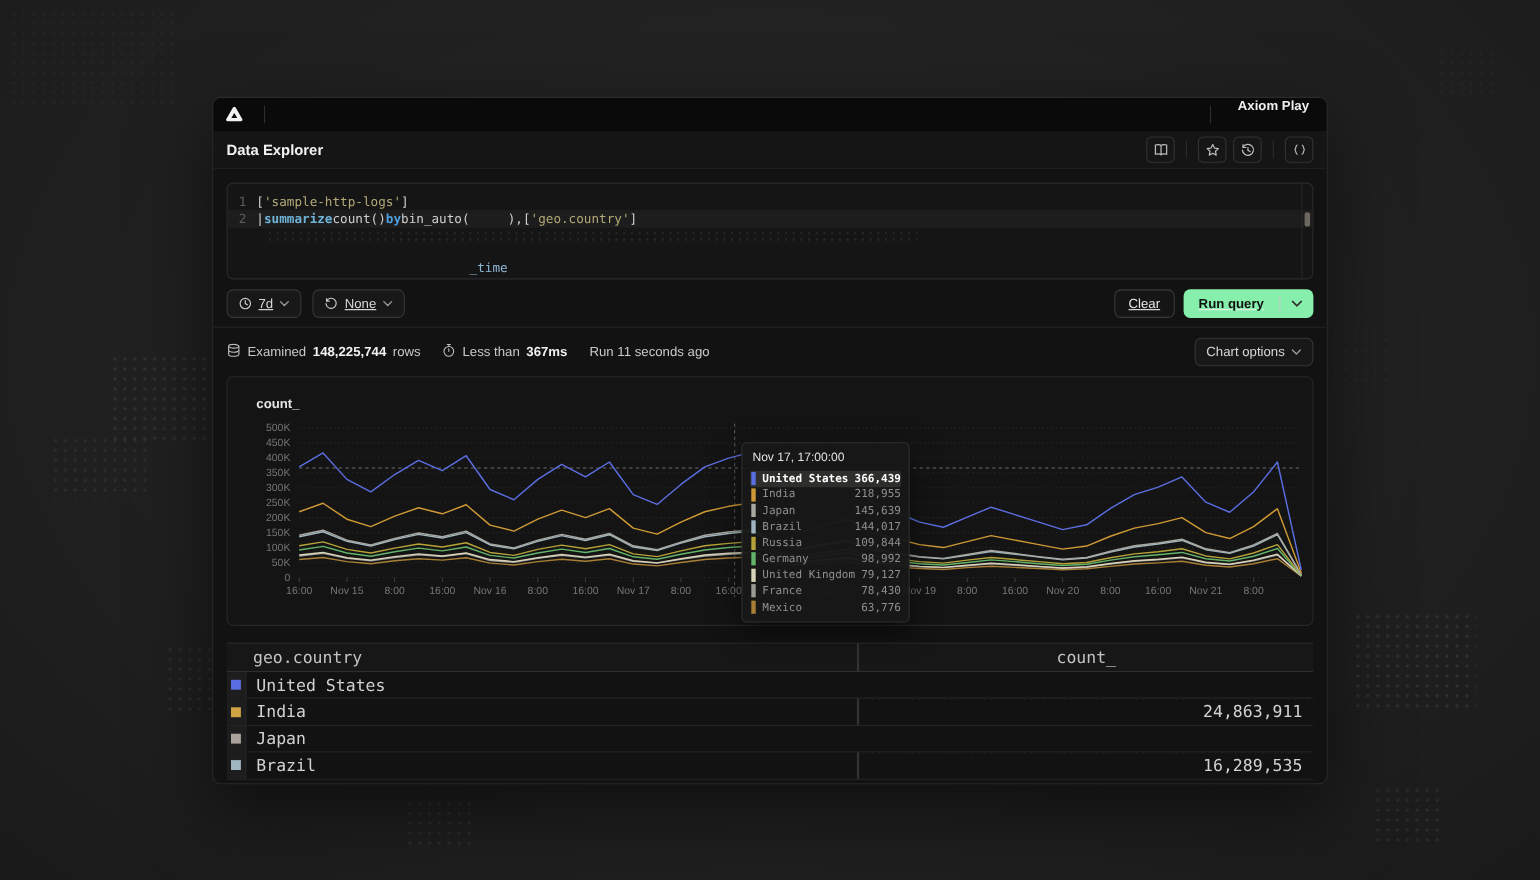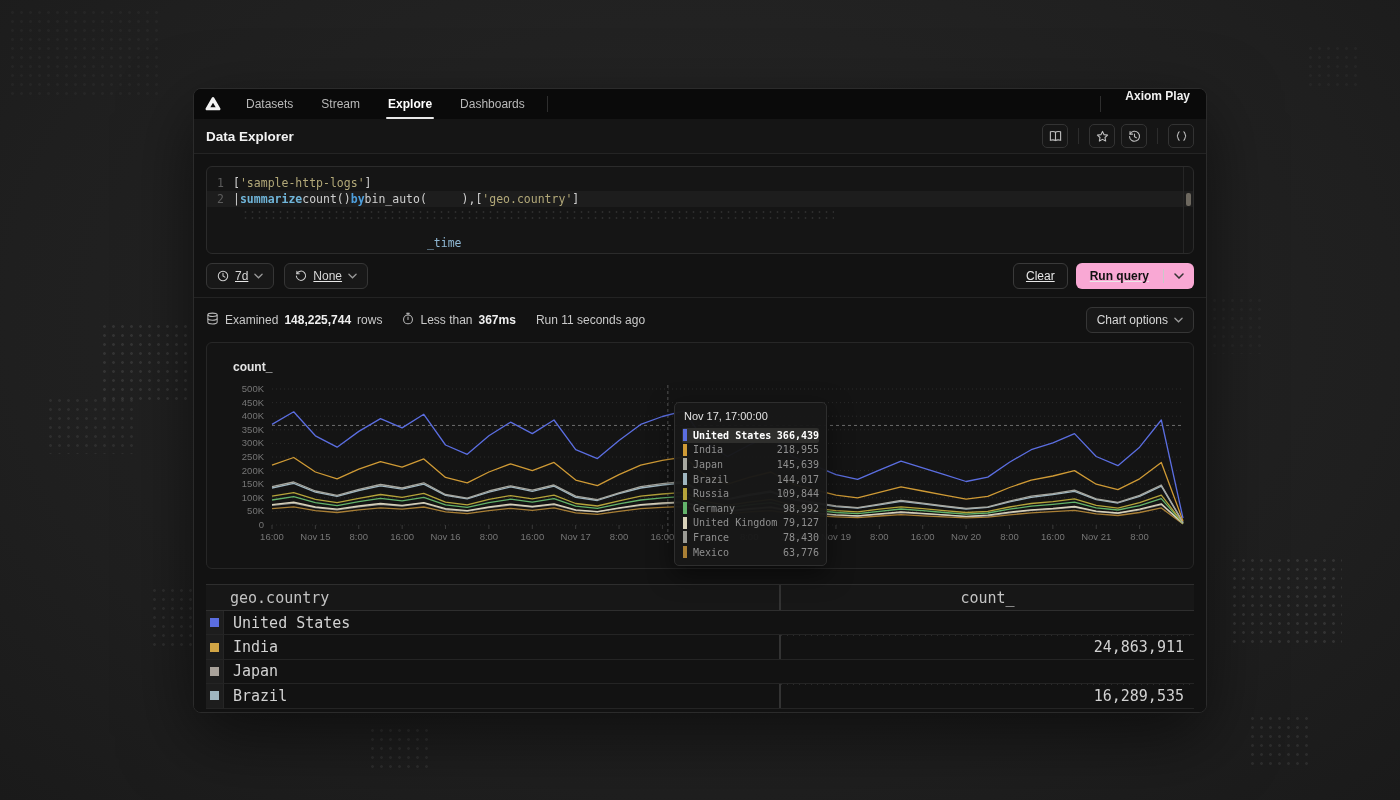--- a/index.html
+++ b/index.html
@@ -53,21 +53,21 @@
   .editor-scroll { position:absolute; top:0; right:0; width:10px; height:100%; border-left:1px solid #262626; }
   .editor-thumb { position:absolute; top:26px; left:2px; width:5px; height:13px; background:#6d685f; border-radius:2px; }
 
   
   .toolbar { margin-top:9px; height:27px; display:flex; align-items:flex-start; gap:10px;text-decoration:underline; }
   .pill-btn { height:26px; border:1px solid #363636; border-radius:6px; background:#181818; color:#d8d8d8;
     font-size:12px; display:flex; align-items:center; gap:6px; padding:0 10px; cursor:pointer; }
   .pill-btn svg { display:block; }
   .toolbar-right { margin-left:auto; display:flex; gap:8px; }
   .clear-btn { height:26px; border:1px solid #3a3a3a; border-radius:6px; background:#151515; color:#e8e8e8; font-size:12px; padding:0 12px; cursor:pointer; }
-  .run-btn { height:26px; border-radius:6px; background:#f9a8d4; color:#111; font-size:12px; font-weight:bold;
+  .run-btn { height:26px; border-radius:6px; background:#86efac; color:#111; font-size:12px; font-weight:bold;
     display:flex; align-items:center; cursor:pointer; overflow:hidden; }
   .run-label { padding:0 14px; }
   .run-sep { width:1px; height:14px; background:#c9c9c9; }
   .run-caret { padding:0 10px; display:flex; align-items:center; }
 
   .hr { margin:7px -12px 0; height:1px; background:#232323; }
 
   
   .statusrow { height:44px; display:flex; align-items:center; font-size:12px; color:#c9c9c9; gap:6px; }
   .statusrow .grp { display:flex; align-items:center; gap:6px; margin-right:14px; }
@@ -116,26 +116,20 @@
 <div class="patch faint" style="left:1306px; top:44px; width:56px; height:48px;"></div>
 
 <div class="window">
 
   <div class="navbar">
     <div class="logo">
       <svg width="16" height="14" viewBox="0 0 24 21">
           <path d="M10.2 1.2 L1.1 16.9 c-.8 1.4.2 3.1 1.8 3.1 h18.2 c1.6 0 2.6-1.7 1.8-3.1 L13.8 1.2 c-.8-1.4-2.8-1.4-3.6 0 Z M12 8.5 l4 6.9 h-8 Z" fill="#f2f2f2" fill-rule="evenodd"></path>
         </svg>
     </div>
-    <div class="nav-items">
-        <div class="nav-tab">Datasets</div>
-        <div class="nav-tab">Stream</div>
-        <div class="nav-tab active">Explore</div>
-        <div class="nav-tab">Dashboards</div>
-      </div>
     <div class="nav-divider"></div>
     <div class="nav-right">
       <div class="nav-divider"></div>
       <span class="brand">Axiom Play</span>
     </div>
   </div>
 
   <div class="pageheader">
     <span class="page-title">Data Explorer</span>
     <div class="header-actions">

